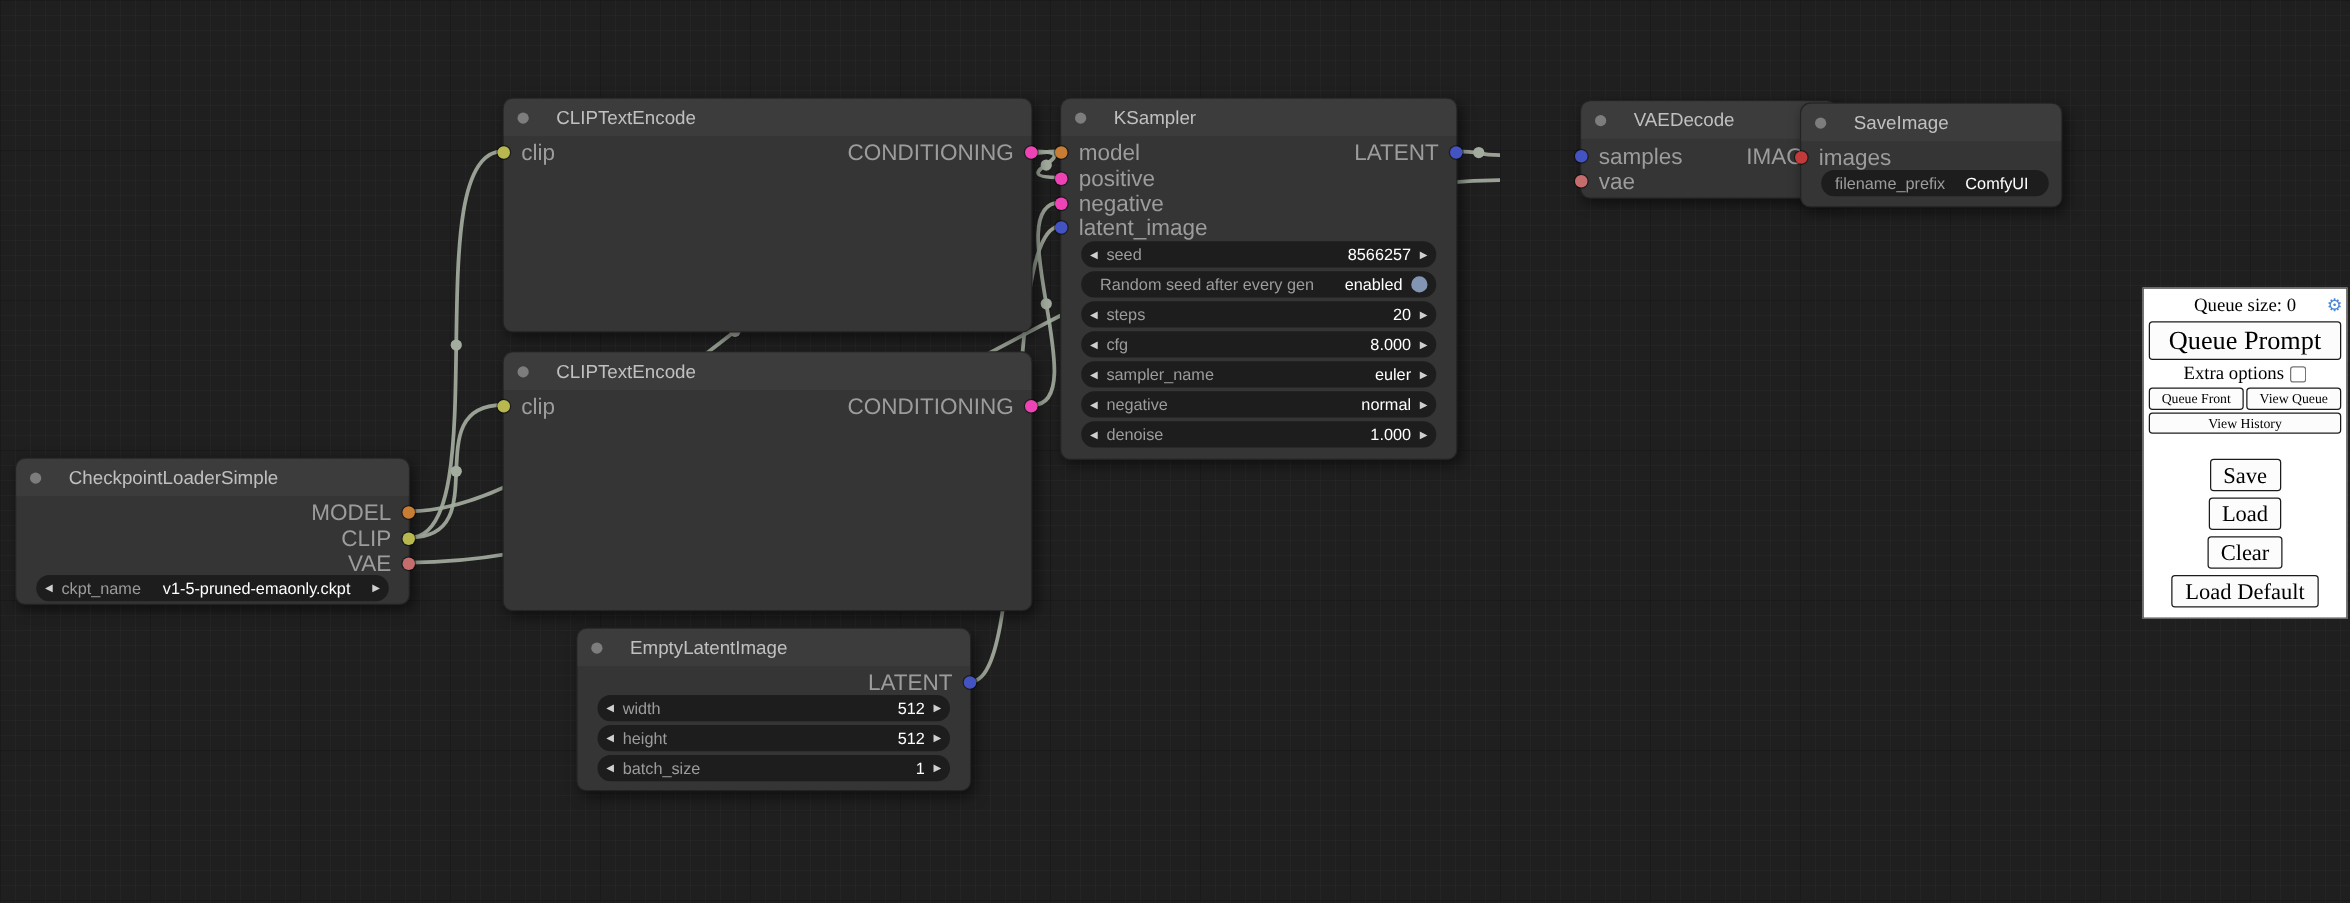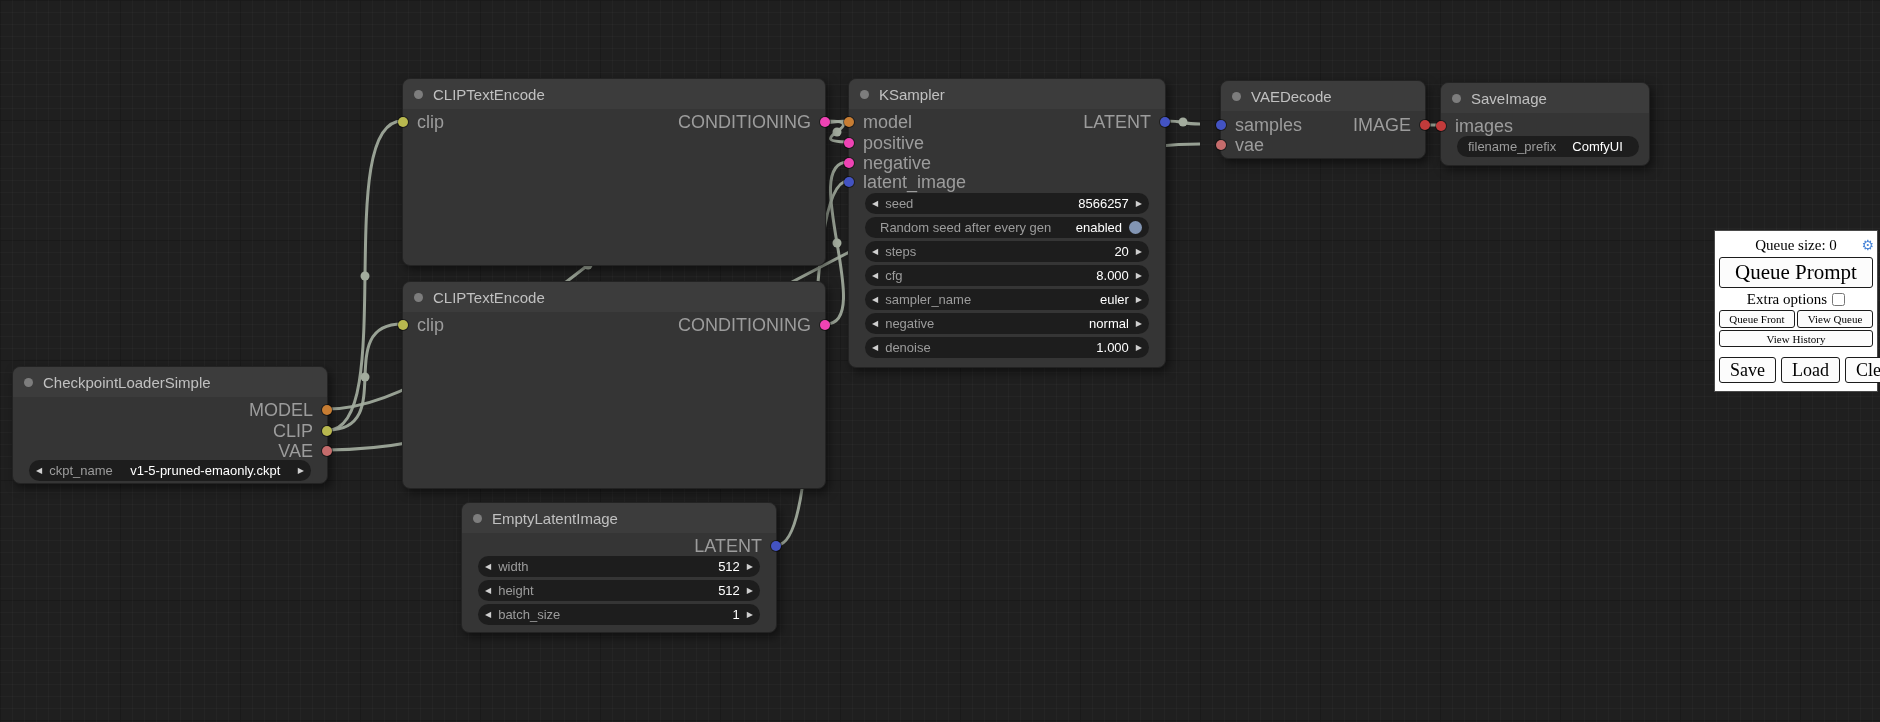--- a/index.html
+++ b/index.html
@@ -18,21 +18,21 @@
   svg.wires{position:absolute;left:0;top:0;z-index:1;pointer-events:none}
   .wire{fill:none;stroke:#a3ac9e;stroke-width:3px;opacity:.92}
   .wire-dot{fill:#a3ac9e}
 
   .node{
     position:absolute;z-index:2;background:#353535;border:1px solid #232323;
     border-radius:8px;box-shadow:3px 4px 10px rgba(0,0,0,.5);
   }
   .node-header{
     position:absolute;left:0;top:0;right:0;height:30px;display:flex;align-items:center;
-    gap:10px;padding:0 11px;background:#3c3c3c;border-radius:8px 8px 0 0;
+    gap:22px;padding:0 11px;background:#3c3c3c;border-radius:8px 8px 0 0;
   }
   .collapse-dot{width:9px;height:9px;border-radius:50%;background:#7d7d7d;flex:0 0 auto}
   .node-title{font-size:15px;color:#c0c0c0;white-space:nowrap}
 
   .slot-row{position:absolute;left:0;right:0;height:20px;display:flex;align-items:center}
   .slot-label{font-size:18px;color:#9c9c9c;white-space:nowrap}
   .in-label{margin-left:14px}
   .out-label{margin-left:auto;margin-right:14px}
   .dot{position:absolute;top:5px;width:10px;height:10px;border-radius:50%;box-shadow:0 0 0 1px rgba(0,0,0,.45)}
   .dot.in{left:-5px}
@@ -70,21 +70,21 @@
   .menu button{
     font-family:"Liberation Serif",serif;color:#000;background:#fcfcfc;
     border:1px solid #1c1c1c;border-radius:3px;cursor:pointer;display:block;
   }
   .btn-big{width:100%;font-size:21px;height:31px;margin-top:2px}
   .extra-row{display:flex;align-items:center;justify-content:center;gap:5px;height:22px;font-size:15px}
   .extra-row input{width:13px;height:13px}
   .row2{display:flex;gap:2px;margin-bottom:2px}
   .btn-small{flex:1;font-size:11px;height:18px}
   .btn-full{width:100%;font-size:11px;height:17px}
-  .stack{margin-top:10px;display:flex;flex-direction:row;align-items:center;gap:5px}
+  .stack{margin-top:20px;display:flex;flex-direction:column;align-items:center;gap:5px}
   .btn-med{font-size:18px;height:26px;padding:0 10px}
 </style>
 </head>
 <body>
 
 <svg class="wires" width="1880" height="722">
   <path class="wire" d="M328,409 C478,409 698,121 848,121"></path>
   <path class="wire" d="M328,430 C398,430 332,121 402,121"></path>
   <path class="wire" d="M328,430 C398,430 332,324 402,324"></path>
   <path class="wire" d="M328,450 C628,450 900,144 1200,144"></path>
@@ -243,21 +243,21 @@
     <span class="arrow">▶</span>
   </div>
   <div class="widget" style="top:258px">
     <span class="arrow">◀</span>
     <span class="wlabel">denoise</span>
     <span class="wvalue">1.000</span>
     <span class="arrow">▶</span>
   </div>
 </div>
 
-<div class="node" style="left:1220px;top:80px;width:206px;height:79px">
+<div class="node" style="left:1264px;top:80px;width:206px;height:79px">
   <div class="node-header">
     <span class="collapse-dot"></span>
     <span class="node-title">VAEDecode</span>
   </div>
   <div class="slot-row" style="top:34px">
     <span class="dot in c-latent"></span>
     <span class="slot-label in-label">samples</span>
     <span class="slot-label out-label">IMAGE</span>
     <span class="dot out c-image"></span>
   </div>

